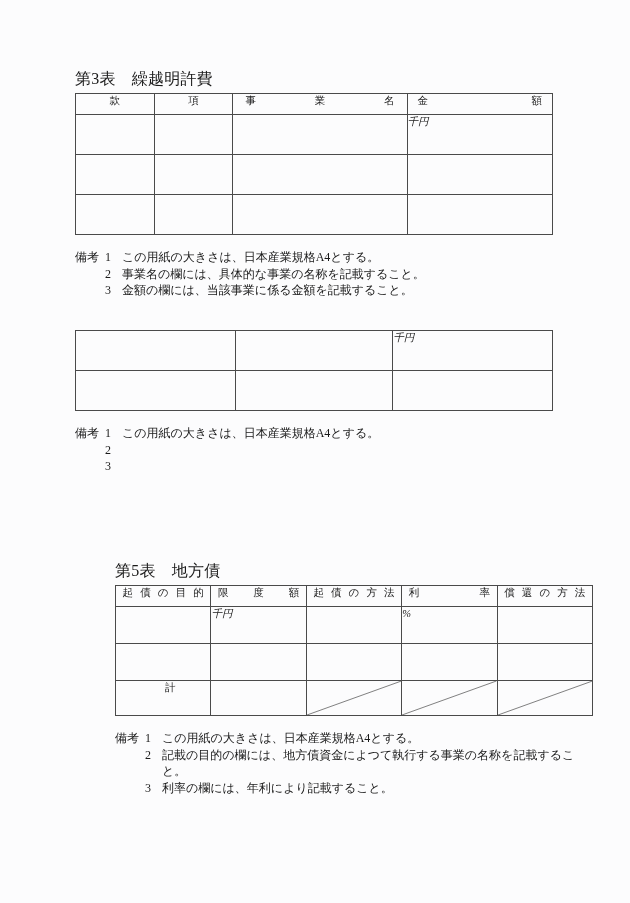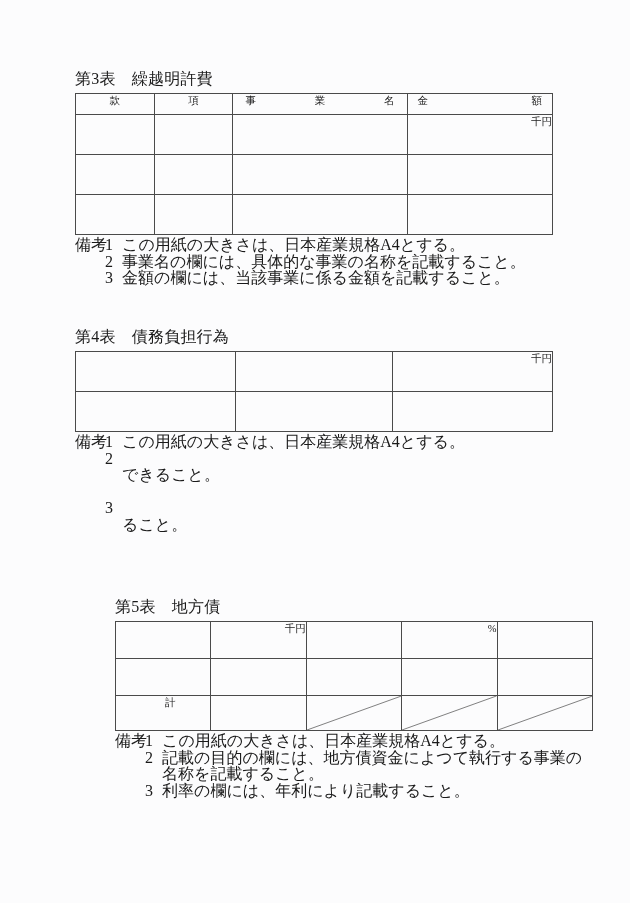--- a/index.html
+++ b/index.html
@@ -23,21 +23,21 @@
   }
 
   
   .section {
     position: absolute;
     left: 75px;
     width: 480px;
   }
   #sec-0 { top: 72px; }
   #sec-1 { top: 330px; }
-  #sec-2 { top: 600px; padding-left: 40px; }
+  #sec-2 { top: 564px; padding-left: 40px; }
 
   .sec-title {
     font-size: 16px;
     line-height: 14px;
     letter-spacing: 0.2px;
     margin: 0 0 7px 0;
     white-space: pre;
   }
 
   
@@ -65,46 +65,47 @@
   td.hdr .spread {
     display: inline-block;
     width: 86%;
     text-align: justify;
     text-align-last: justify;
     white-space: normal;
   }
   td.body-cell { height: 39px; }
   td.body-cell.short { height: 36px; }
   td.unit {
-    text-align: right;
+    text-align: left;
     padding-right: 6px;
     padding-top: 2px;
     font-size: 10.5px;
+    font-style: italic;
   }
   td.total-cell {
     height: 34px;
     text-align: center;
     vertical-align: middle;
   }
   td.total-cell .tot {
     display: inline-block;
     padding-left: 14px;
   }
   .diag {
     position: absolute;
     left: 0; top: 0;
     width: 100%;
     height: 100%;
     display: block;
   }
 
   
   .notes {
-    margin-top: 2px;
-    font-size: 16px;
+    margin-top: 14px;
+    font-size: 12px;
     line-height: 16.5px;
   }
   .notes-row {
     display: flex;
     align-items: flex-start;
   }
   .notes-label {
     width: 30px;
     flex: 0 0 30px;
     white-space: pre;
@@ -177,21 +178,20 @@
       </div>
       <div class="notes-row">
         <span class="notes-label"></span>
         <span class="notes-num">3</span>
         <span class="notes-text">金額の欄には、当該事業に係る金額を記載すること。</span>
       </div>
     </div>
   </div>
 
   <div class="section" id="sec-1">
-    <div class="sec-title">第4表　債務負担行為</div>
 
     <table class="form">
       <colgroup>
         <col style="width:33.5%">
           <col style="width:33%">
           <col style="width:33.5%">
       </colgroup>
       <tbody>
         <tr>
           <td class="body-cell"></td>
@@ -209,45 +209,50 @@
     <div class="notes">
       <div class="notes-row">
         <span class="notes-label">備考</span>
         <span class="notes-num">1</span>
         <span class="notes-text">この用紙の大きさは、日本産業規格A4とする。</span>
       </div>
       <div class="notes-row">
         <span class="notes-label"></span>
         <span class="notes-num">2</span>
         <span class="notes-text">
-          <span class="cont">できること。</span>
         </span>
       </div>
       <div class="notes-row">
         <span class="notes-label"></span>
         <span class="notes-num">3</span>
         <span class="notes-text">
-          <span class="cont">ること。</span>
         </span>
       </div>
     </div>
   </div>
 
   <div class="section" id="sec-2">
     <div class="sec-title">第5表　地方債</div>
 
     <table class="form">
       <colgroup>
         <col style="width:20%">
           <col style="width:20%">
           <col style="width:20%">
           <col style="width:20%">
           <col style="width:20%">
       </colgroup>
       <tbody>
+        <tr>
+          <td class="hdr"><span class="spread">起債の目的</span></td>
+          <td class="hdr"><span class="spread">限　度　額</span></td>
+          <td class="hdr"><span class="spread">起債の方法</span></td>
+          <td class="hdr"><span class="spread">利　　率</span></td>
+          <td class="hdr"><span class="spread">償還の方法</span></td>
+        </tr>
         <tr>
           <td class="body-cell short"></td>
           <td class="body-cell short unit">千円</td>
           <td class="body-cell short"></td>
           <td class="body-cell short unit">%</td>
           <td class="body-cell short"></td>
         </tr>
         <tr>
           <td class="body-cell short"></td>
           <td class="body-cell short"></td>

